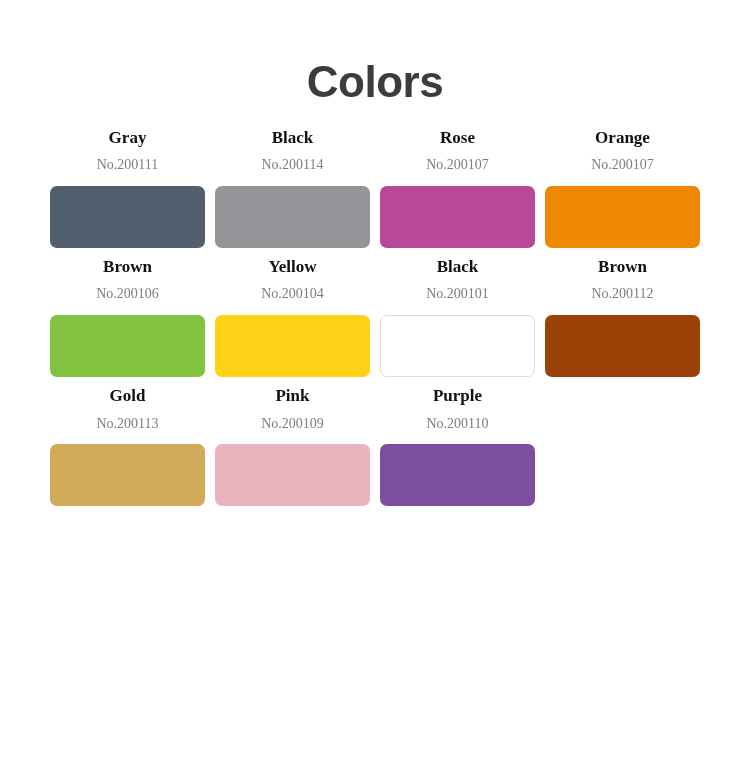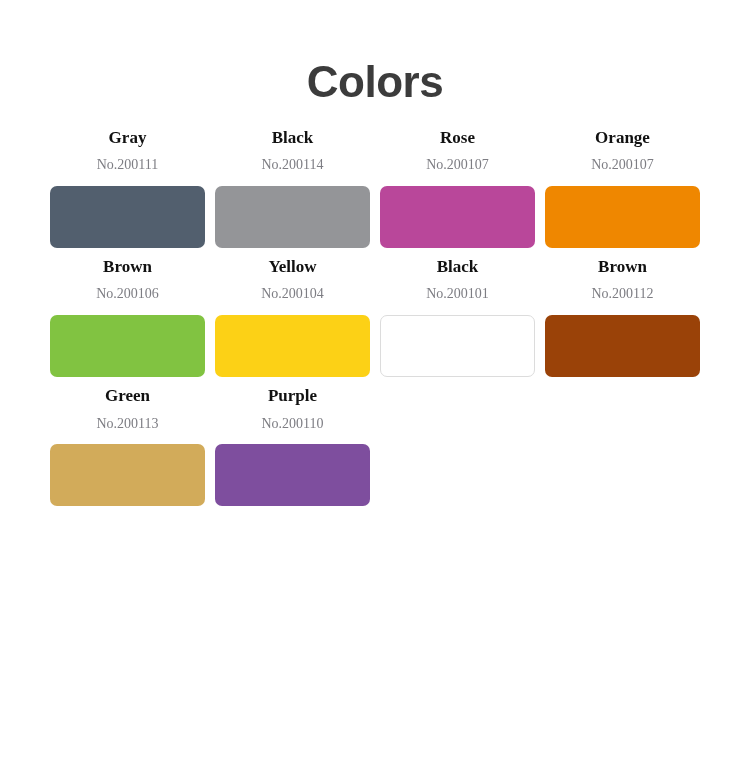--- a/index.html
+++ b/index.html
@@ -118,23 +118,28 @@
         <div class="swatch-name">Black</div>
         <div class="swatch-code">No.200101</div>
         <div class="swatch-chip bordered" style="background: rgb(255, 255, 255);"></div>
       </div>
       <div class="swatch-cell">
         <div class="swatch-name">Brown</div>
         <div class="swatch-code">No.200112</div>
         <div class="swatch-chip" style="background: rgb(154, 66, 8);"></div>
       </div>
       <div class="swatch-cell">
-        <div class="swatch-name">Green</div>
+        <div class="swatch-name">Gold</div>
         <div class="swatch-code">No.200113</div>
         <div class="swatch-chip" style="background: rgb(210, 171, 90);"></div>
+      </div>
+      <div class="swatch-cell">
+        <div class="swatch-name">Pink</div>
+        <div class="swatch-code">No.200109</div>
+        <div class="swatch-chip" style="background: rgb(234, 180, 191);"></div>
       </div>
       <div class="swatch-cell">
         <div class="swatch-name">Purple</div>
         <div class="swatch-code">No.200110</div>
         <div class="swatch-chip" style="background: rgb(126, 78, 158);"></div>
       </div>
     </div>
 
 </div>
 

